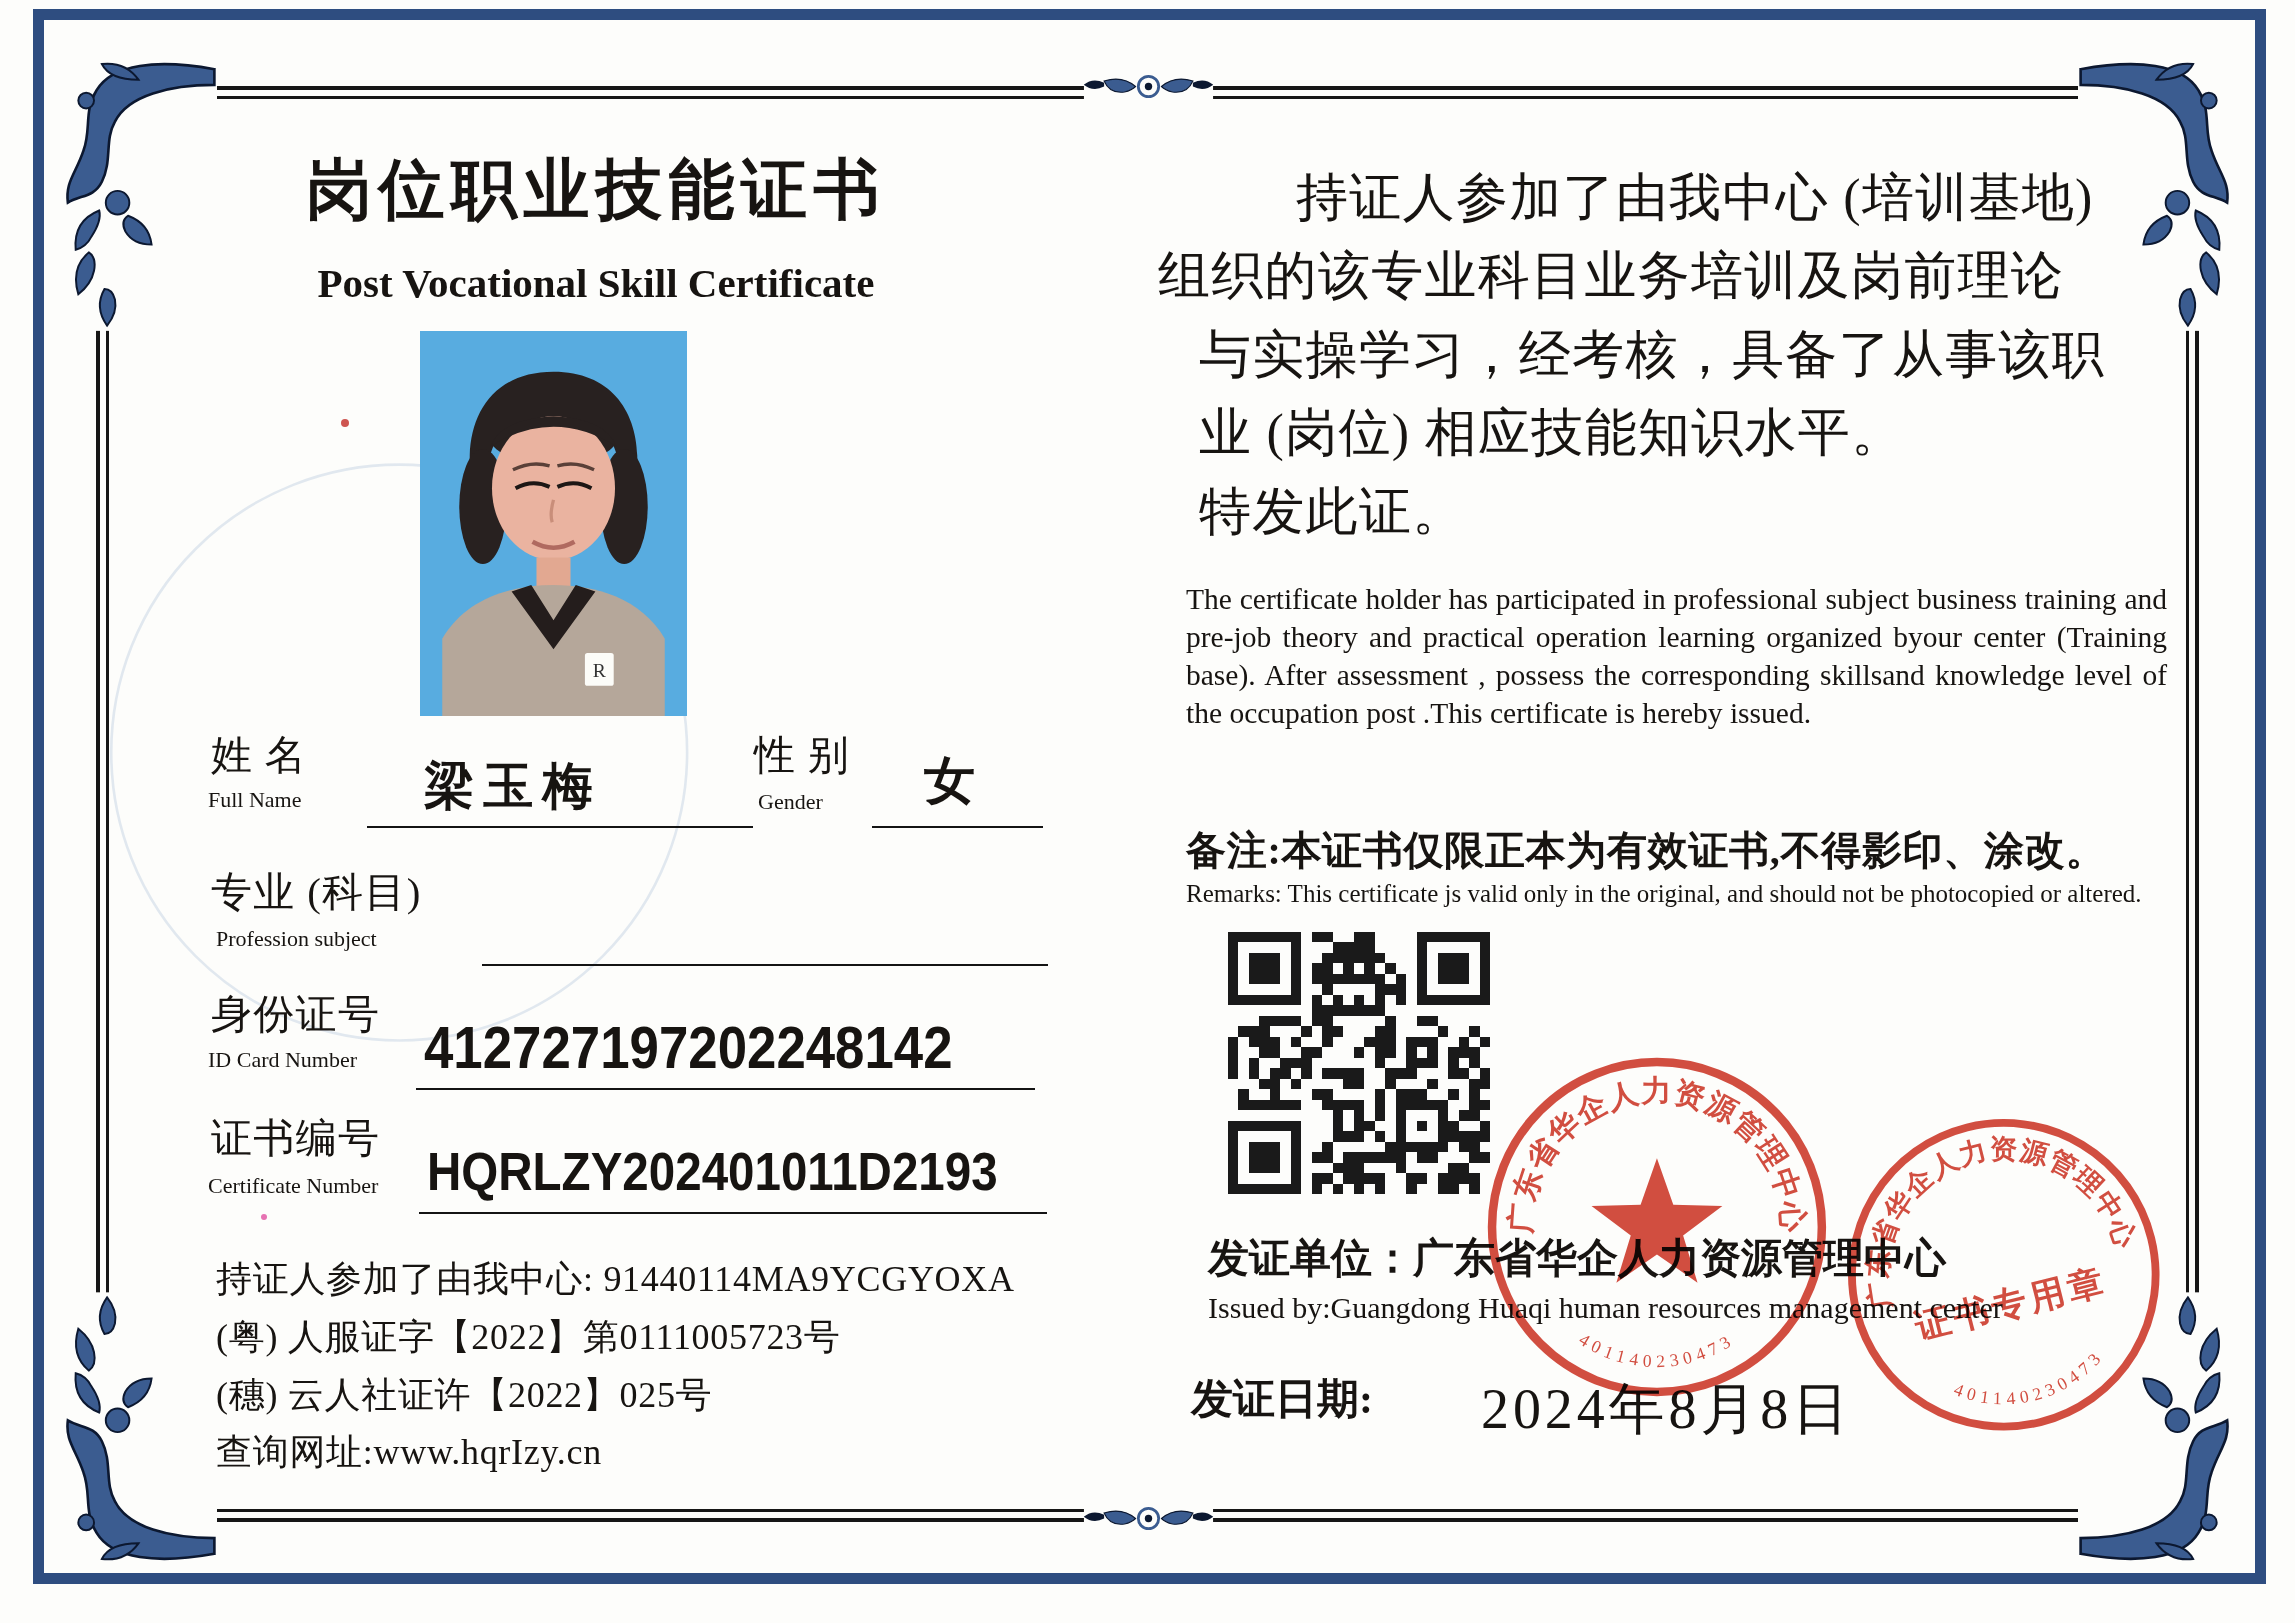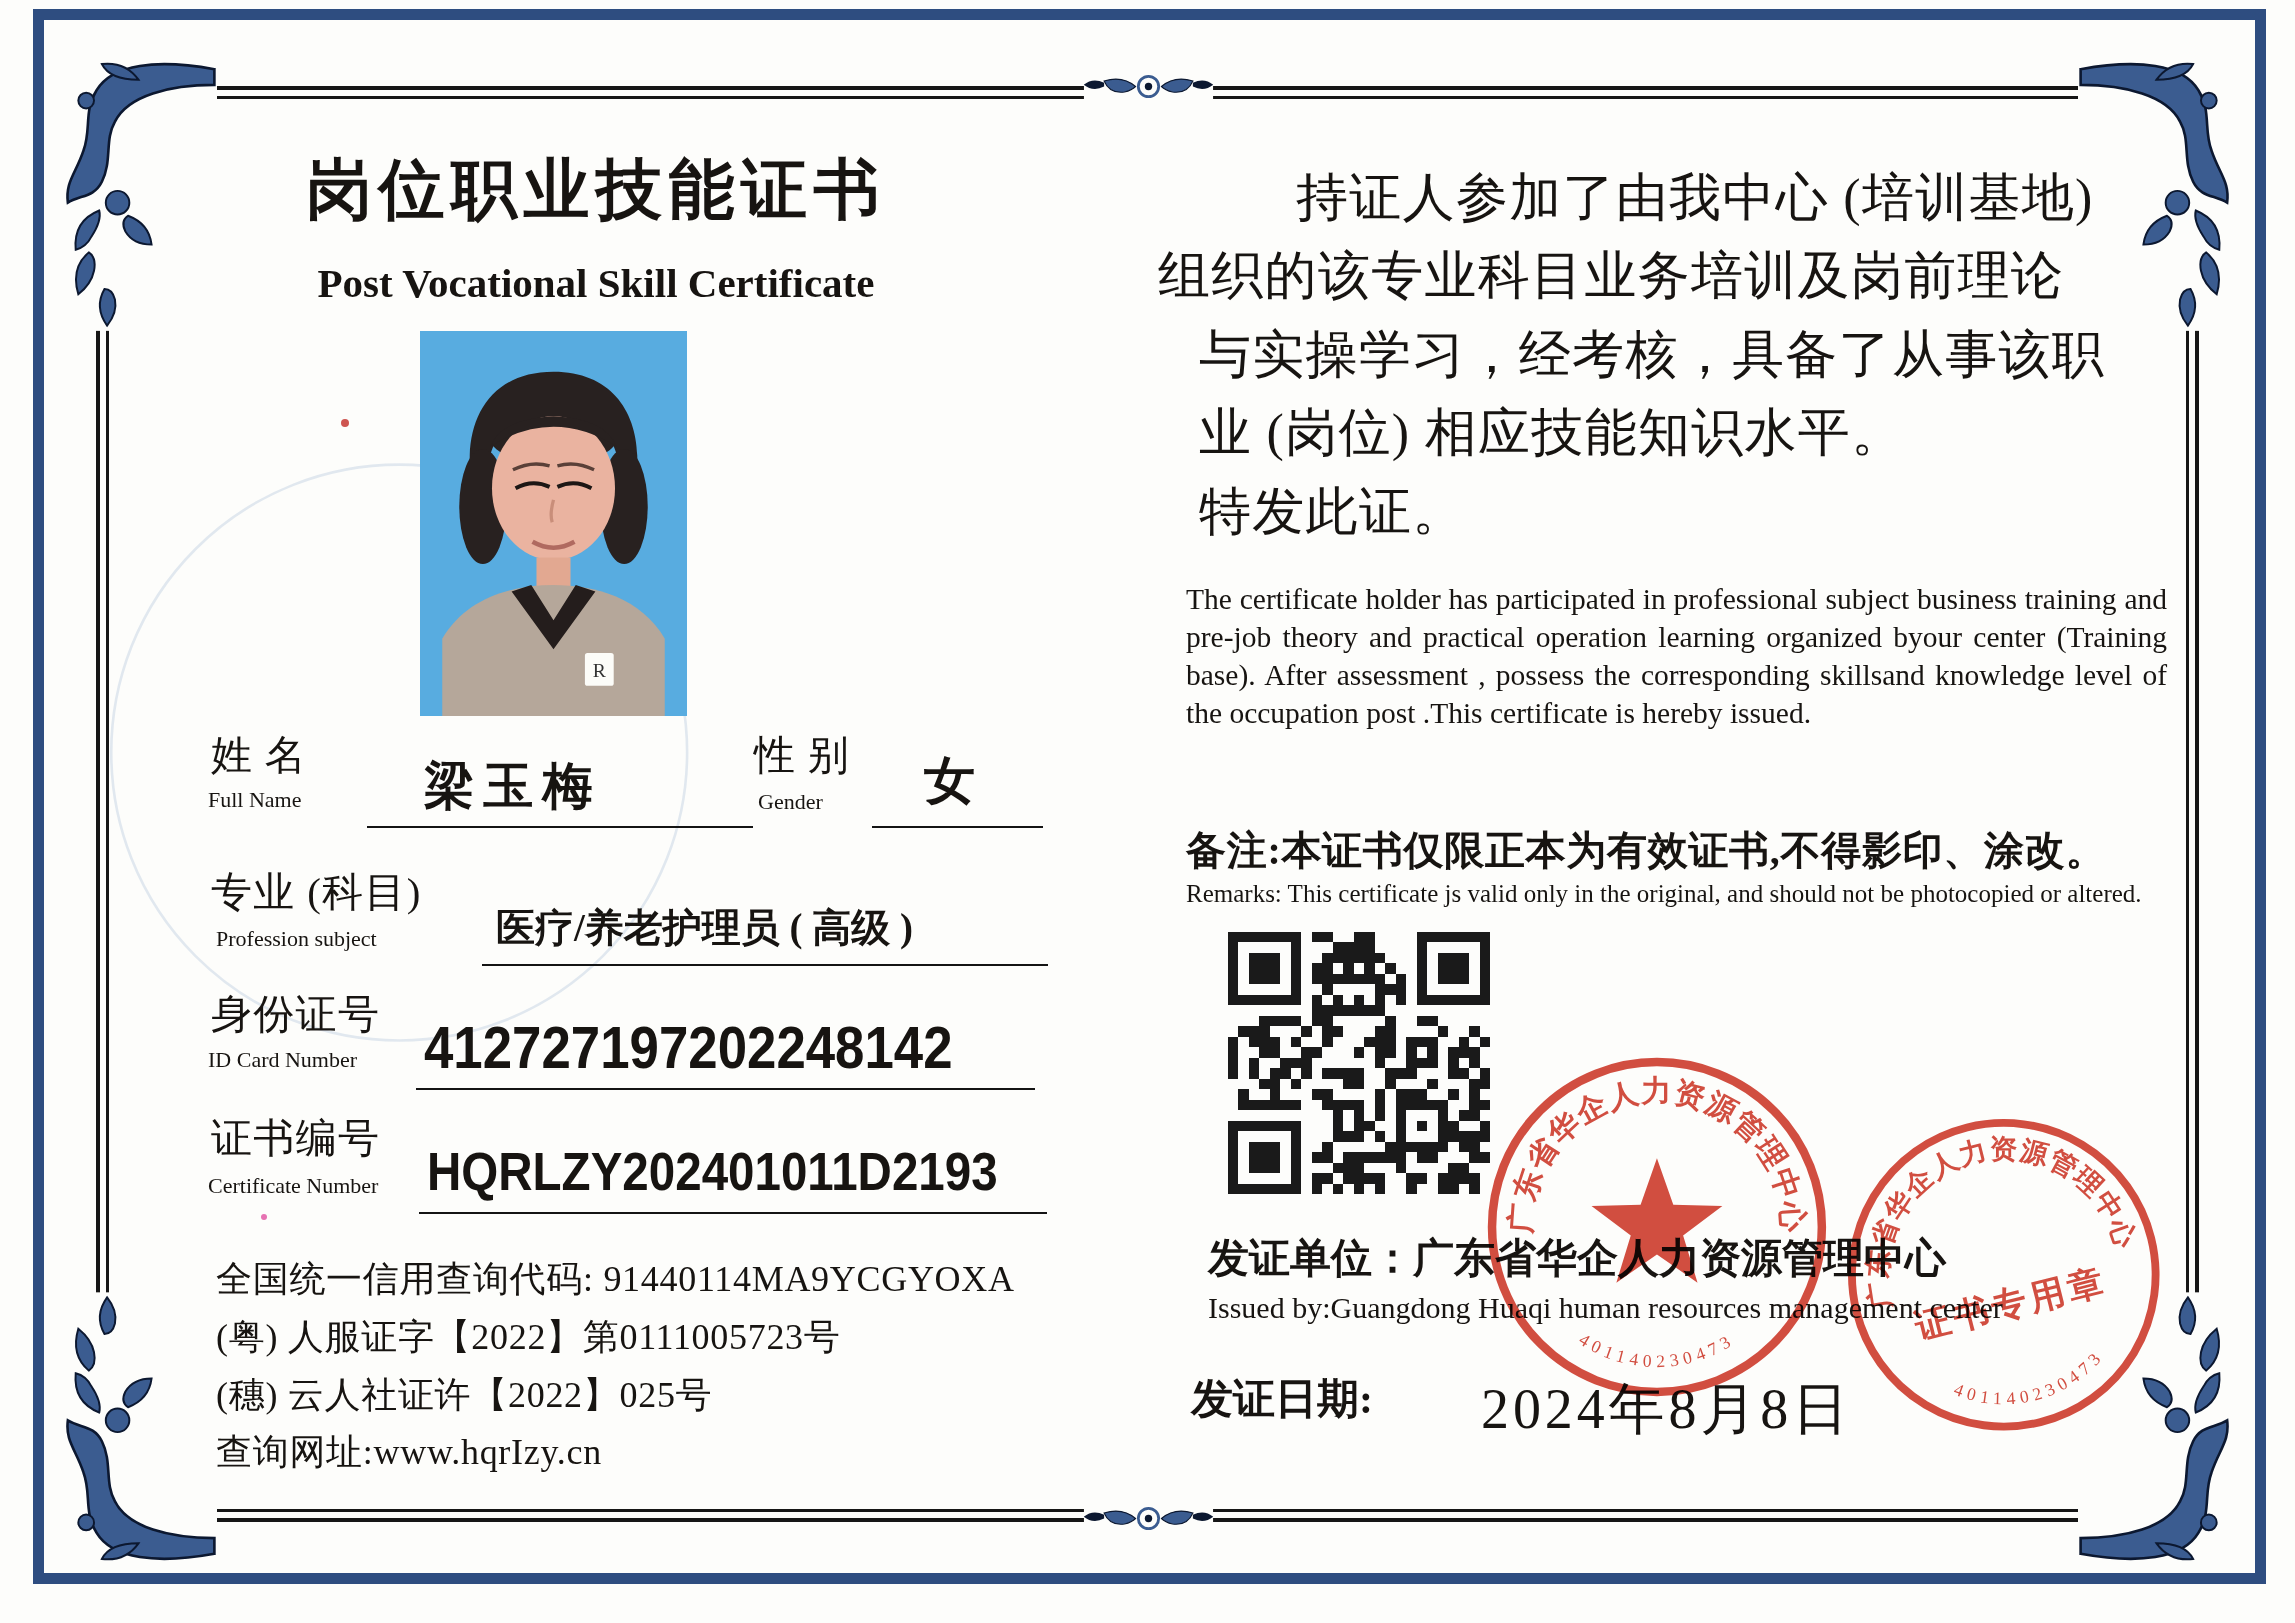--- a/index.html
+++ b/index.html
@@ -142,33 +142,32 @@
   <div class="uline" style="left:367px;top:733px;width:386px;height:93px"></div>
   <div class="abs val-cjk" style="left:424px;top:753px;font-size:50px;letter-spacing:9.2px">梁玉梅</div>
   <div class="abs lab-cn" style="left:754px;top:728px">性 别</div>
   <div class="abs lab-en" style="left:758px;top:789px">Gender</div>
   <div class="uline" style="left:872px;top:733px;width:171px;height:93px"></div>
   <div class="abs val-cjk" style="left:924px;top:747px;font-size:51px">女</div>
 
   <div class="abs lab-cn" style="left:211px;top:865px">专业 (科目)</div>
   <div class="abs lab-en" style="left:216px;top:926px">Profession subject</div>
   <div class="uline" style="left:482px;top:871px;width:566px;height:93px"></div>
-  <div class="abs val-cjk" style="left:496px;top:901px;font-size:39px">医疗/养老护理员 ( 高级 )</div>
 
   <div class="abs lab-cn" style="left:211px;top:987px">身份证号</div>
   <div class="abs lab-en" style="left:208px;top:1047px">ID Card Number</div>
   <div class="uline" style="left:416px;top:990px;width:619px;height:98px"></div>
   <div class="abs val-num" style="left:424px;top:1013px;font-size:60px">412727197202248142</div>
 
   <div class="abs lab-cn" style="left:211px;top:1111px">证书编号</div>
   <div class="abs lab-en" style="left:208px;top:1173px">Certificate Number</div>
   <div class="uline" style="left:419px;top:1114px;width:628px;height:98px"></div>
   <div class="abs val-num" style="left:427px;top:1140px;font-size:54px">HQRLZY202401011D2193</div>
 
-  <div class="abs foot-line" style="left:216px;top:1255px">全国统一信用查询代码:  91440114MA9YCGYOXA</div>
+  <div class="abs foot-line" style="left:216px;top:1255px">持证人参加了由我中心:  91440114MA9YCGYOXA</div>
   <div class="abs foot-line" style="left:216px;top:1313px">(粤) 人服证字【2022】第0111005723号</div>
   <div class="abs foot-line" style="left:216px;top:1371px">(穗) 云人社证许【2022】025号</div>
   <div class="abs foot-line" style="left:216px;top:1428px">查询网址:www.hqrIzy.cn</div>
 
   <p class="cn-line" style="left:1280px;top:147px">持证人参加了由我中心 (培训基地)</p>
   <p class="cn-line" style="left:1142px;top:225px">组织的该专业科目业务培训及岗前理论</p>
   <p class="cn-line" style="left:1183px;top:304px">与实操学习，经考核，具备了从事该职</p>
   <p class="cn-line" style="left:1183px;top:461px">特发此证。</p>
   <p class="cn-line" style="left:1183px;top:382px">业 (岗位) 相应技能知识水平。</p>
 

